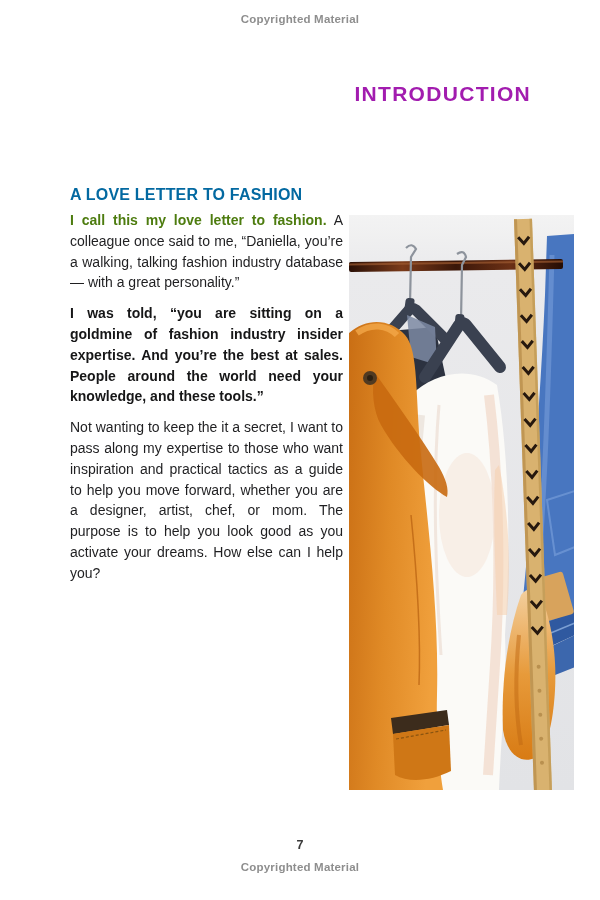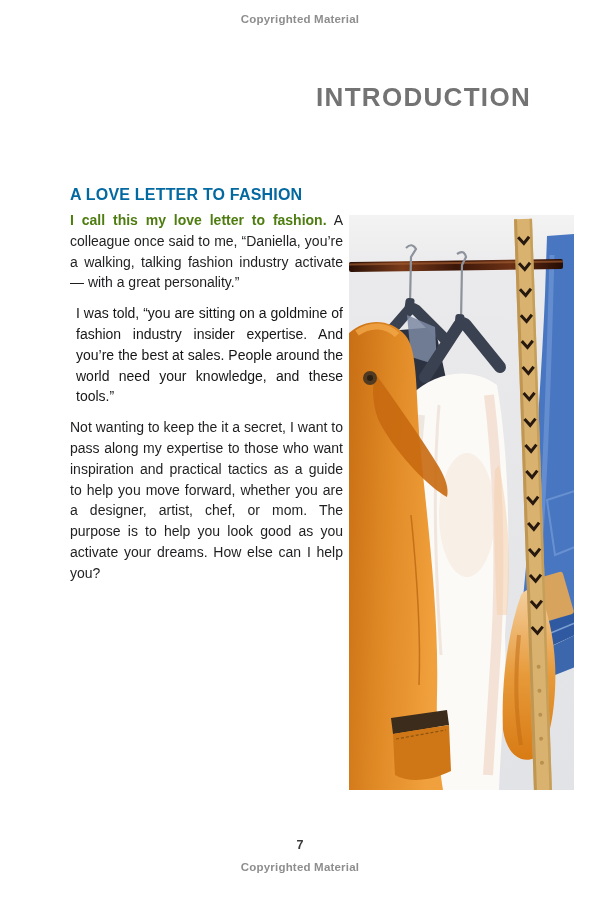--- a/index.html
+++ b/index.html
@@ -13,42 +13,42 @@
   .copyright {
     position:absolute; left:0; width:600px;
     text-align:center;
     font-size:11.5px; font-weight:bold;
     color:#8e8e8e; letter-spacing:0.2px;
   }
   .copyright.top { top:13px; }
   .copyright.bottom { top:861px; }
   .intro-title {
     position:absolute; top:82px; right:69px;
-    font-size:26px; font-weight:bold;
+    font-size:21px; font-weight:bold;
     letter-spacing:1.3px;
-    color:#737373;
+    color:#a21caf;
   }
   .content {
     position:absolute; left:70px; top:185px; width:273px;
     color:#1f1f21;
     font-size:14px; line-height:20.8px;
     text-align:justify;
     text-justify:inter-word;
   }
   .content h2 {
     font-size:16px; line-height:19px;
     font-weight:bold; letter-spacing:0.2px;
     color:#0369a1;
     margin:0 0 6px 0;
     text-align:left;
   }
   .content h2.second { margin-top:14px; }
   .content p { margin:0 0 10px 0; }
   .content .lead { font-weight:bold; color:#4d7c0f; }
-  .content p.allbold { font-weight:normal; color:#161617;margin-left:6px; }
+  .content p.allbold { font-weight:bold; color:#161617; }
   .photo {
     position:absolute; left:349px; top:215px;
     width:225px; height:575px;
   }
   .photo svg { display:block; }
   .page-number {
     position:absolute; left:0; top:838px; width:600px;
     text-align:center;
     font-size:12.5px; font-weight:bold;
     color:#3a3a3a;
@@ -60,21 +60,21 @@
 <div class="page">
 
   <div class="copyright top">Copyrighted Material</div>
 
   <div class="intro-title">INTRODUCTION</div>
 
   <div class="content">
 
     <h2>A LOVE LETTER TO FASHION</h2>
 
-    <p><span class="lead">I call this my love letter to fashion.</span><span> A colleague once said to me, “Daniella, you’re a walking, talking fashion industry activate— with a great personality.”</span></p>
+    <p><span class="lead">I call this my love letter to fashion.</span><span> A colleague once said to me, “Daniella, you’re a walking, talking fashion industry database— with a great personality.”</span></p>
 
 
 
 
     <p class="allbold">I was told, “you are sitting on a goldmine of fashion industry insider expertise. And you’re the best at sales. People around the world need your knowledge, and these tools.”</p>
 
     <p>Not wanting to keep the it a secret, I want to pass along my expertise to those who want inspiration and practical tactics as a guide to help you move forward, whether you are a designer, artist, chef, or mom. The purpose is to help you look good as you activate your dreams. How else can I help you?</p>
   </div>
 
   <div class="photo">

